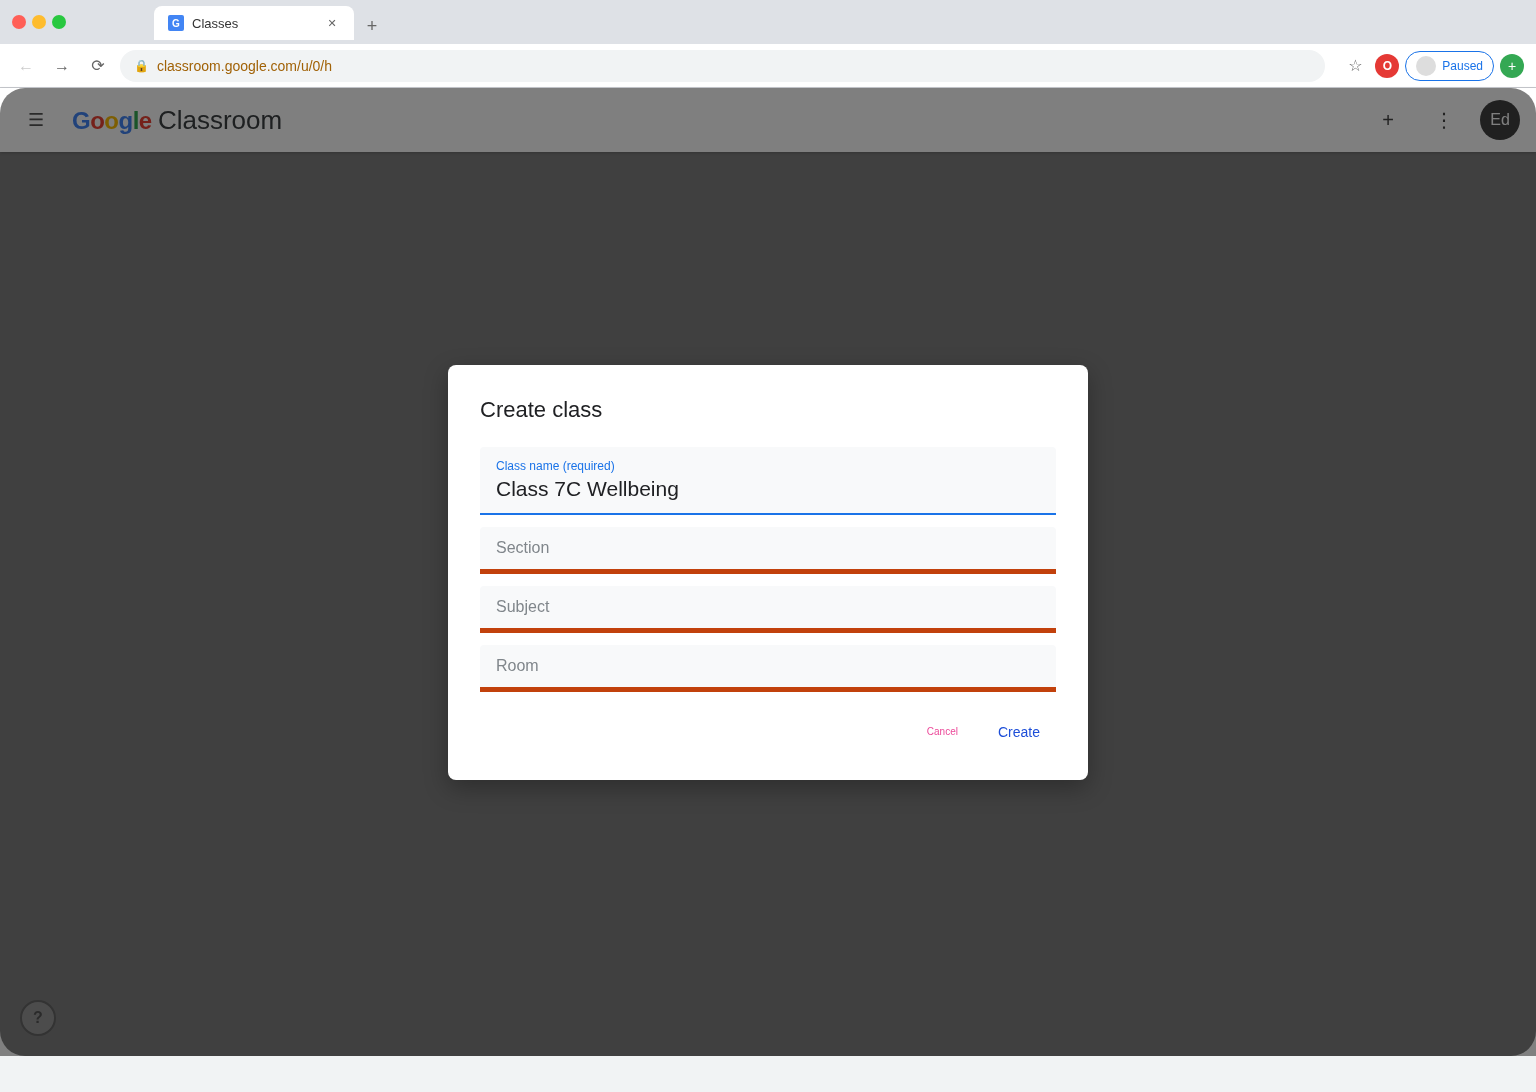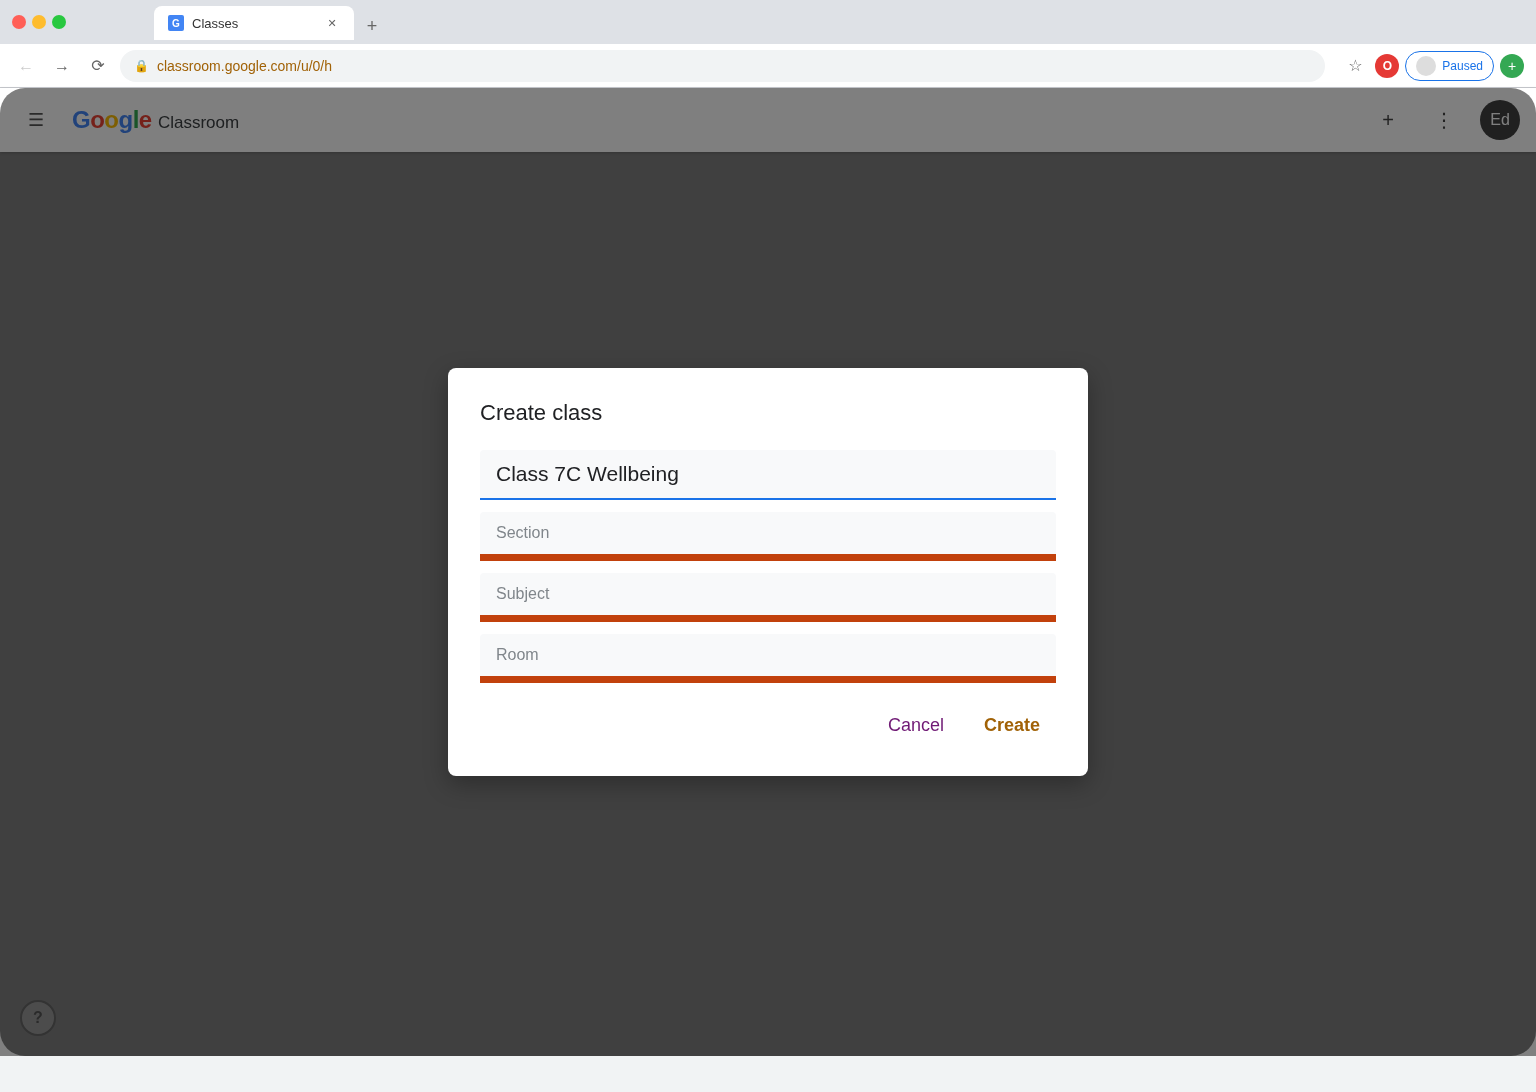--- a/index.html
+++ b/index.html
@@ -247,21 +247,21 @@
     }
 
     .google-logo .g { color: #4285f4; }
     .google-logo .o1 { color: #ea4335; }
     .google-logo .o2 { color: #fbbc04; }
     .google-logo .g2 { color: #4285f4; }
     .google-logo .l { color: #34a853; }
     .google-logo .e { color: #ea4335; }
 
     .classroom-text {
-      font-size: 17px;
+      font-size: 26px;
       color: #3c4043;
       font-weight: 400;
     }
 
     .header-spacer { flex: 1; }
 
     .header-btn {
       width: 40px;
       height: 40px;
       display: flex;
@@ -369,53 +369,53 @@
       width: 100%;
       background: transparent;
       border: none;
       outline: none;
       font-size: 21px;
       color: #202124;
       padding: 0;
     }
 
     .form-field.placeholder-field {
-      border-bottom: 7px solid #c2410c;
+      border-bottom: 5px solid #c2410c;
     }
 
     .field-placeholder {
       font-size: 16px;
       color: #80868b;
     }
 
     .modal-actions {
       display: flex;
       justify-content: flex-end;
       gap: 8px;
       margin-top: 24px;
     }
 
     .btn-cancel {
       padding: 8px 16px;
       border: none;
       background: transparent;
-      color: #701a75;
-      font-size: 18px;
+      color: #ec4899;
+      font-size: 10px;
       font-weight: 500;
       cursor: pointer;
       border-radius: 4px;
     }
 
     .btn-create {
       padding: 8px 16px;
       border: none;
       background: transparent;
-      color: #a16207;
-      font-size: 18px;
-      font-weight: 700;
+      color: #1d4ed8;
+      font-size: 14px;
+      font-weight: 400;
       cursor: pointer;
       border-radius: 4px;
     }
 
     
     .left-accent {
       position: absolute;
       left: 0;
       top: 120px;
       width: 4px;
@@ -507,20 +507,21 @@
       <span>All your classes have been archived.</span><br>
       <span>You can view them in "Archived classes" in the Classroom menu.</span>
     </div>
   </div>
 
   <div class="modal-overlay">
     <div class="modal">
       <div class="modal-title">Create class</div>
 
       <div class="form-field active">
+        <label>Class name (required)</label>
         <input type="text" value="Class 7C Wellbeing" style="">
       </div>
 
       <div class="form-field placeholder-field">
         <div class="field-placeholder">Section</div>
       </div>
 
       <div class="form-field placeholder-field">
         <div class="field-placeholder">Subject</div>
       </div>

